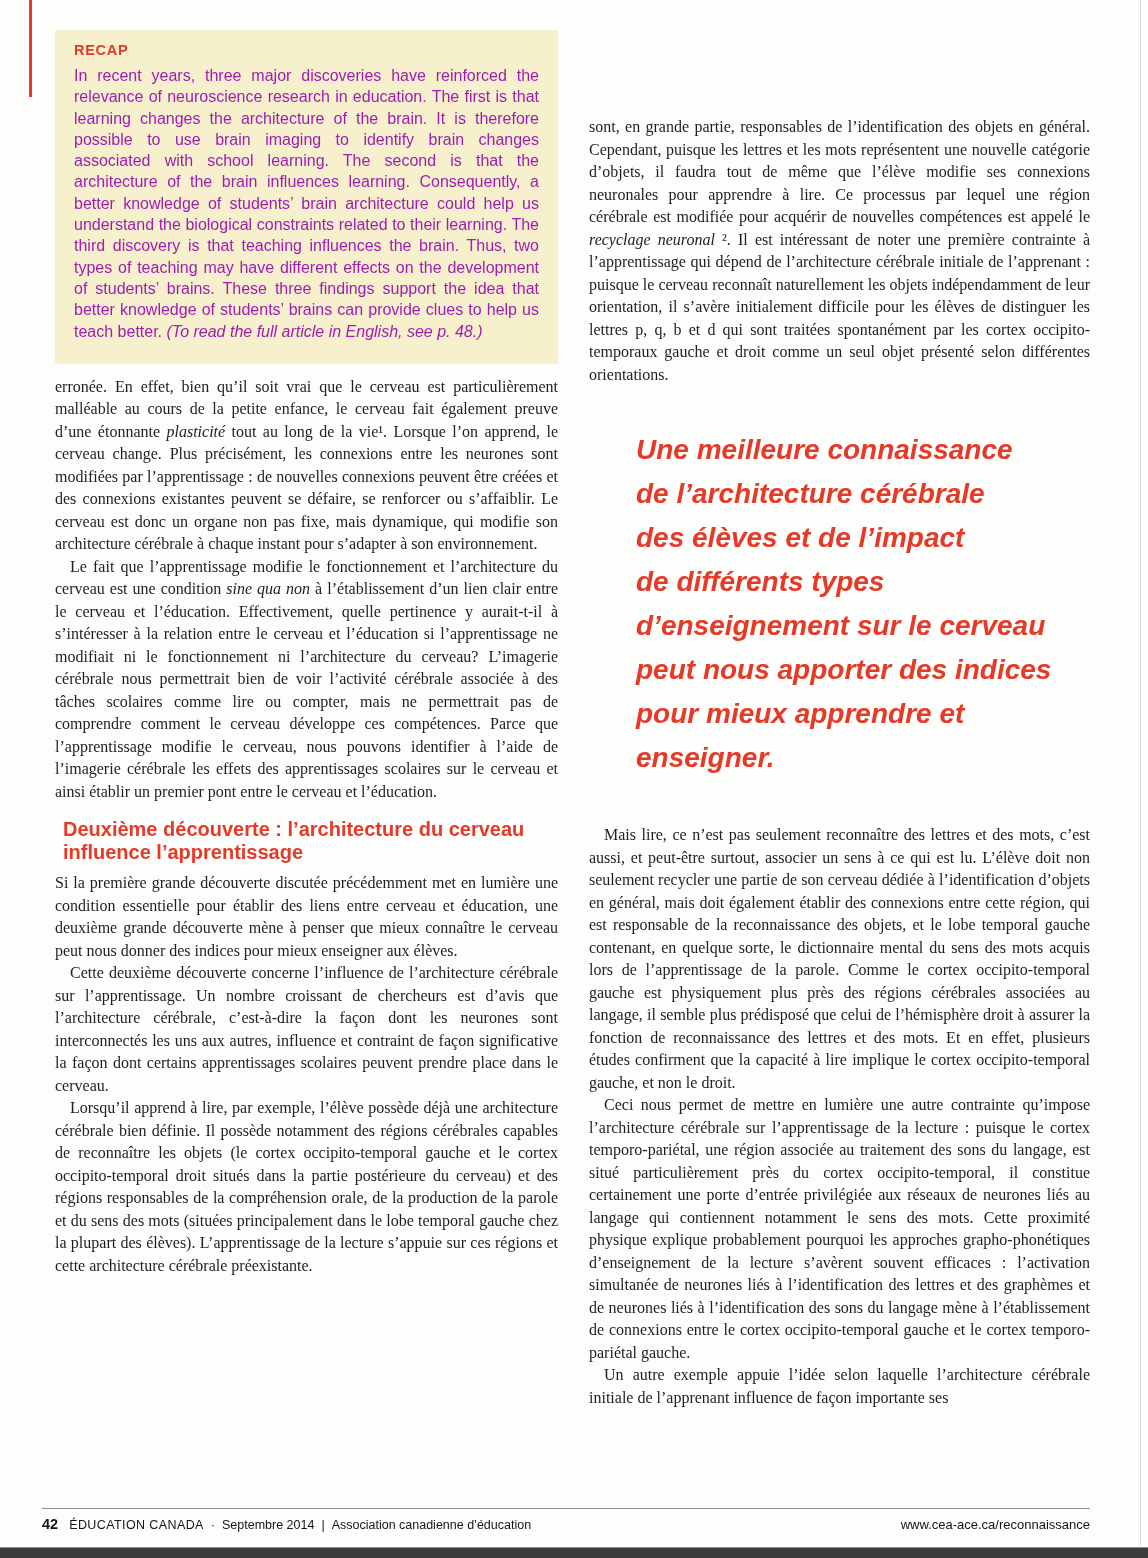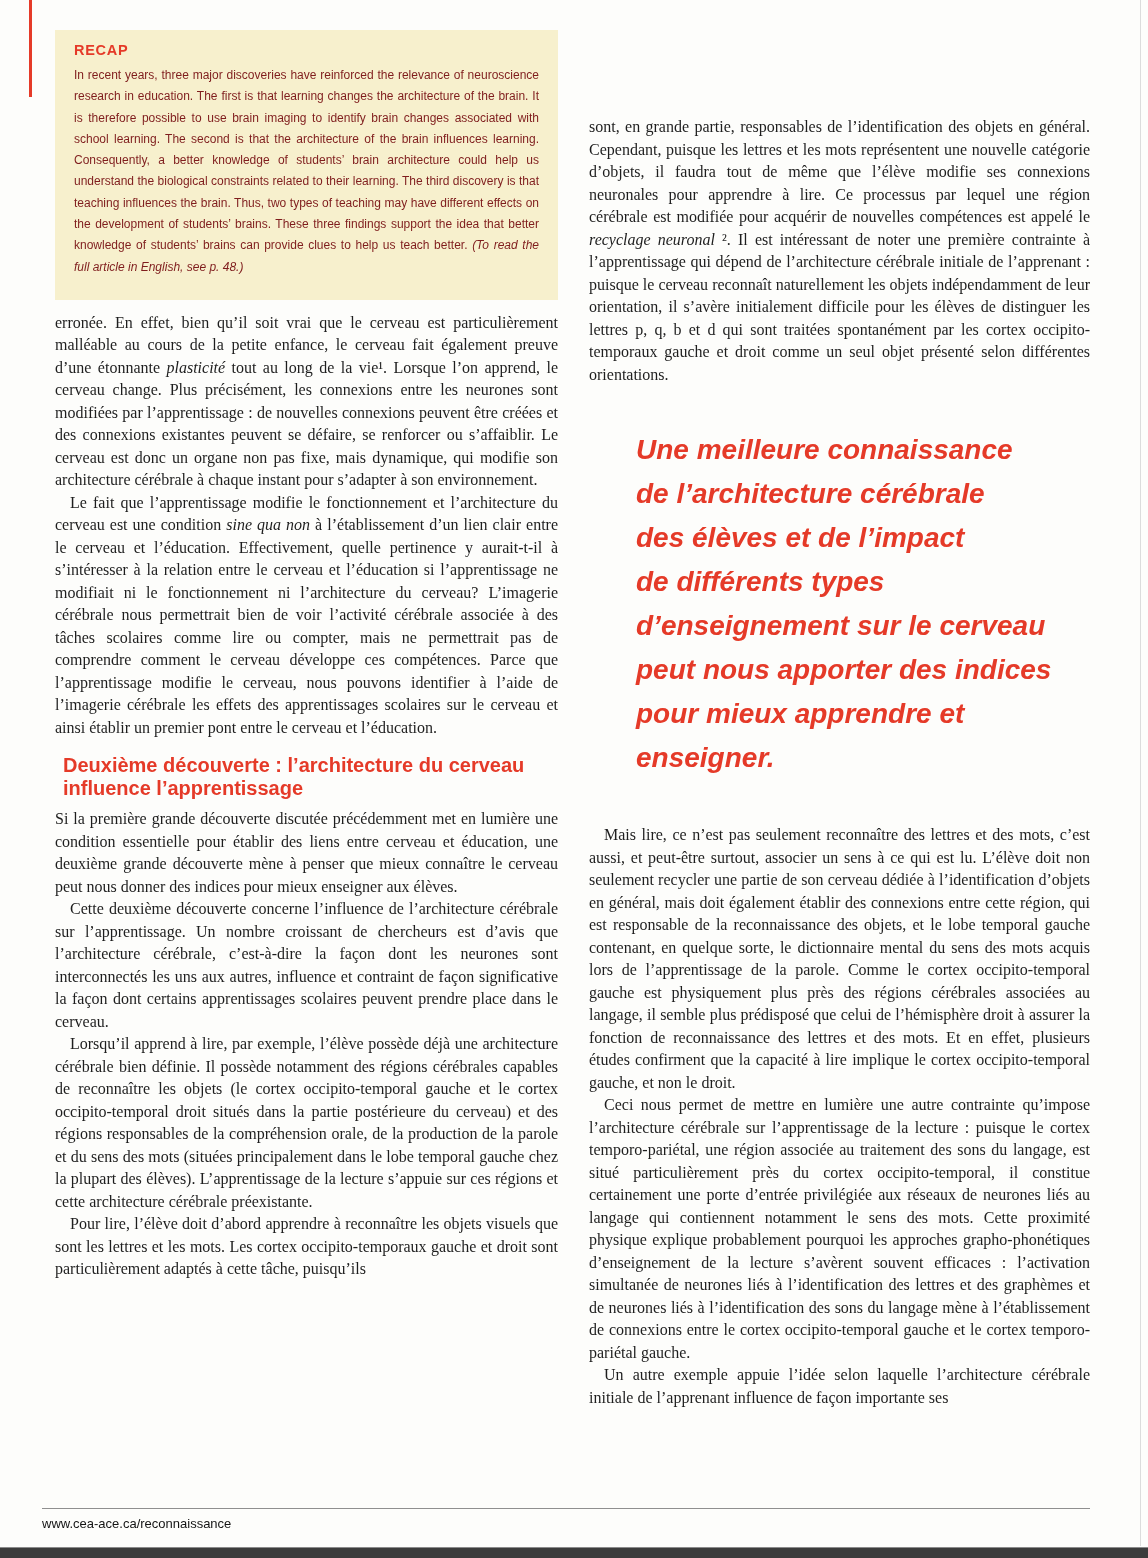--- a/index.html
+++ b/index.html
@@ -28,24 +28,24 @@
   .recap-title {
     font-family: "Liberation Sans", sans-serif;
     font-weight: bold;
     font-size: 14.5px;
     letter-spacing: .7px;
     color: var(--accent-red, #e53a28);
     margin-bottom: 7px;
   }
   .recap-body {
     font-family: "Liberation Sans", sans-serif;
-    font-size: 12px;
+    font-size: 16px;
     line-height: 21.3px;
     text-align: justify;
-    color: #7f1d1d;
+    color: #a21caf;
   }
   .recap-body em { font-style: italic; }
 
   .body-p {
     font-size: 16px;
     line-height: 22.5px;
     text-align: justify;
   }
   .body-p.indent { text-indent: 15px; }
   .first-after-recap { margin-top: 12px; }
@@ -112,21 +112,20 @@
 
     <p class="body-p first-after-recap"><span>erronée. En effet, bien qu’il soit vrai que le cerveau est particulièrement malléable au cours de la petite enfance, le cerveau fait également preuve d’une étonnante </span><em>plasticité</em><span> tout au long de la vie¹. Lorsque l’on apprend, le cerveau change. Plus précisément, les connexions entre les neurones sont modifiées par l’apprentissage : de nouvelles connexions peuvent être créées et des connexions existantes peuvent se défaire, se renforcer ou s’affaiblir. Le cerveau est donc un organe non pas fixe, mais dynamique, qui modifie son architecture cérébrale à chaque instant pour s’adapter à son environnement.</span></p>
 
     <p class="body-p indent"><span>Le fait que l’apprentissage modifie le fonctionnement et l’architecture du cerveau est une condition </span><em>sine qua non</em><span> à l’établissement d’un lien clair entre le cerveau et l’éducation. Effectivement, quelle pertinence y aurait-t-il à s’intéresser à la relation entre le cerveau et l’éducation si l’apprentissage ne modifiait ni le fonctionnement ni l’architecture du cerveau? L’imagerie cérébrale nous permettrait bien de voir l’activité cérébrale associée à des tâches scolaires comme lire ou compter, mais ne permettrait pas de comprendre comment le cerveau développe ces compétences. Parce que l’apprentissage modifie le cerveau, nous pouvons identifier à l’aide de l’imagerie cérébrale les effets des apprentissages scolaires sur le cerveau et ainsi établir un premier pont entre le cerveau et l’éducation.</span></p>
 
     <h2 class="section-heading">Deuxième découverte : l’architecture du cerveau influence l’apprentissage</h2>
 
     <p class="body-p">Si la première grande découverte discutée précédemment met en lumière une condition essentielle pour établir des liens entre cerveau et éducation, une deuxième grande découverte mène à penser que mieux connaître le cerveau peut nous donner des indices pour mieux enseigner aux élèves.</p>
     <p class="body-p indent">Cette deuxième découverte concerne l’influence de l’architecture cérébrale sur l’apprentissage. Un nombre croissant de chercheurs est d’avis que l’architecture cérébrale, c’est-à-dire la façon dont les neurones sont interconnectés les uns aux autres, influence et contraint de façon significative la façon dont certains apprentissages scolaires peuvent prendre place dans le cerveau.</p>
     <p class="body-p indent">Lorsqu’il apprend à lire, par exemple, l’élève possède déjà une architecture cérébrale bien définie. Il possède notamment des régions cérébrales capables de reconnaître les objets (le cortex occipito-temporal gauche et le cortex occipito-temporal droit situés dans la partie postérieure du cerveau) et des régions responsables de la compréhension orale, de la production de la parole et du sens des mots (situées principalement dans le lobe temporal gauche chez la plupart des élèves). L’apprentissage de la lecture s’appuie sur ces régions et cette architecture cérébrale préexistante.</p>
-    <p class="body-p indent">Pour lire, l’élève doit d’abord apprendre à reconnaître les objets visuels que sont les lettres et les mots. Les cortex occipito-temporaux gauche et droit sont particulièrement adaptés à cette tâche, puisqu’ils</p>
   </div>
 
   <div class="col-right">
 
     <p class="body-p first-right"><span>sont, en grande partie, responsables de l’identification des objets en général. Cependant, puisque les lettres et les mots représentent une nouvelle catégorie d’objets, il faudra tout de même que l’élève modifie ses connexions neuronales pour apprendre à lire. Ce processus par lequel une région cérébrale est modifiée pour acquérir de nouvelles compétences est appelé le </span><em>recyclage neuronal</em><span> ². Il est intéressant de noter une première contrainte à l’apprentissage qui dépend de l’architecture cérébrale initiale de l’apprenant : puisque le cerveau reconnaît naturellement les objets indépendamment de leur orientation, il s’avère initialement difficile pour les élèves de distinguer les lettres p, q, b et d qui sont traitées spontanément par les cortex occipito-temporaux gauche et droit comme un seul objet présenté selon différentes orientations.</span></p>
 
     <div class="pull-quote">Une meilleure connaissance
 de l’architecture cérébrale
 des élèves et de l’impact
 de différents types
@@ -136,19 +135,27 @@
 enseigner.</div>
 
     <p class="body-p indent">Mais lire, ce n’est pas seulement reconnaître des lettres et des mots, c’est aussi, et peut-être surtout, associer un sens à ce qui est lu. L’élève doit non seulement recycler une partie de son cerveau dédiée à l’identification d’objets en général, mais doit également établir des connexions entre cette région, qui est responsable de la reconnaissance des objets, et le lobe temporal gauche contenant, en quelque sorte, le dictionnaire mental du sens des mots acquis lors de l’apprentissage de la parole. Comme le cortex occipito-temporal gauche est physiquement plus près des régions cérébrales associées au langage, il semble plus prédisposé que celui de l’hémisphère droit à assurer la fonction de reconnaissance des lettres et des mots. Et en effet, plusieurs études confirment que la capacité à lire implique le cortex occipito-temporal gauche, et non le droit.</p>
     <p class="body-p indent">Ceci nous permet de mettre en lumière une autre contrainte qu’impose l’architecture cérébrale sur l’apprentissage de la lecture : puisque le cortex temporo-pariétal, une région associée au traitement des sons du langage, est situé particulièrement près du cortex occipito-temporal, il constitue certainement une porte d’entrée privilégiée aux réseaux de neurones liés au langage qui contiennent notamment le sens des mots. Cette proximité physique explique probablement pourquoi les approches grapho-phonétiques d’enseignement de la lecture s’avèrent souvent efficaces : l’activation simultanée de neurones liés à l’identification des lettres et des graphèmes et de neurones liés à l’identification des sons du langage mène à l’établissement de connexions entre le cortex occipito-temporal gauche et le cortex temporo-pariétal gauche.</p>
     <p class="body-p indent">Un autre exemple appuie l’idée selon laquelle l’architecture cérébrale initiale de l’apprenant influence de façon importante ses</p>
   </div>
 
   <div class="footer-rule"></div>
 
   <div class="footer">
+    <div class="footer-left">
+      <span class="page-num">42</span>
+      <span class="journal">ÉDUCATION CANADA</span>
+      <span>·</span>
+      <span>Septembre 2014</span>
+      <span>|</span>
+      <span>Association canadienne d’éducation</span>
+    </div>
     <div class="footer-right">www.cea-ace.ca/reconnaissance</div>
   </div>
 
   <div class="scan-right"></div>
   <div class="scan-bottom"></div>
 
 </div>
 
 </body></html>

